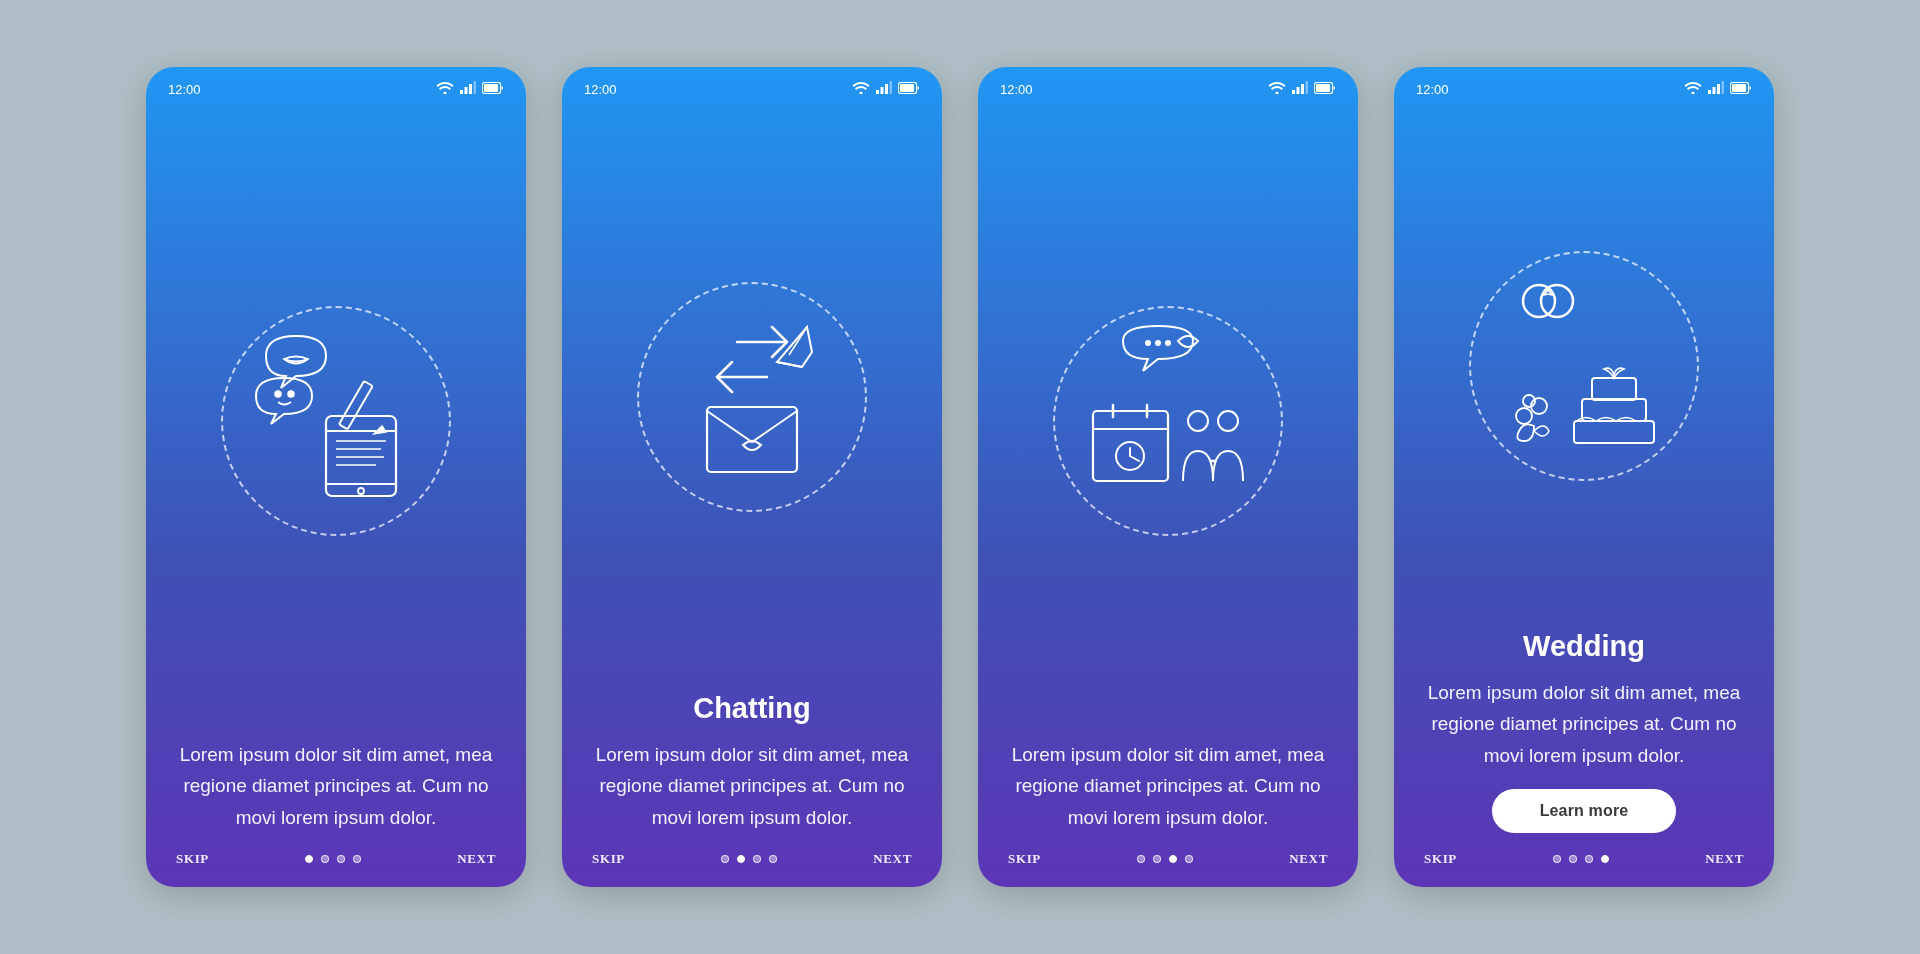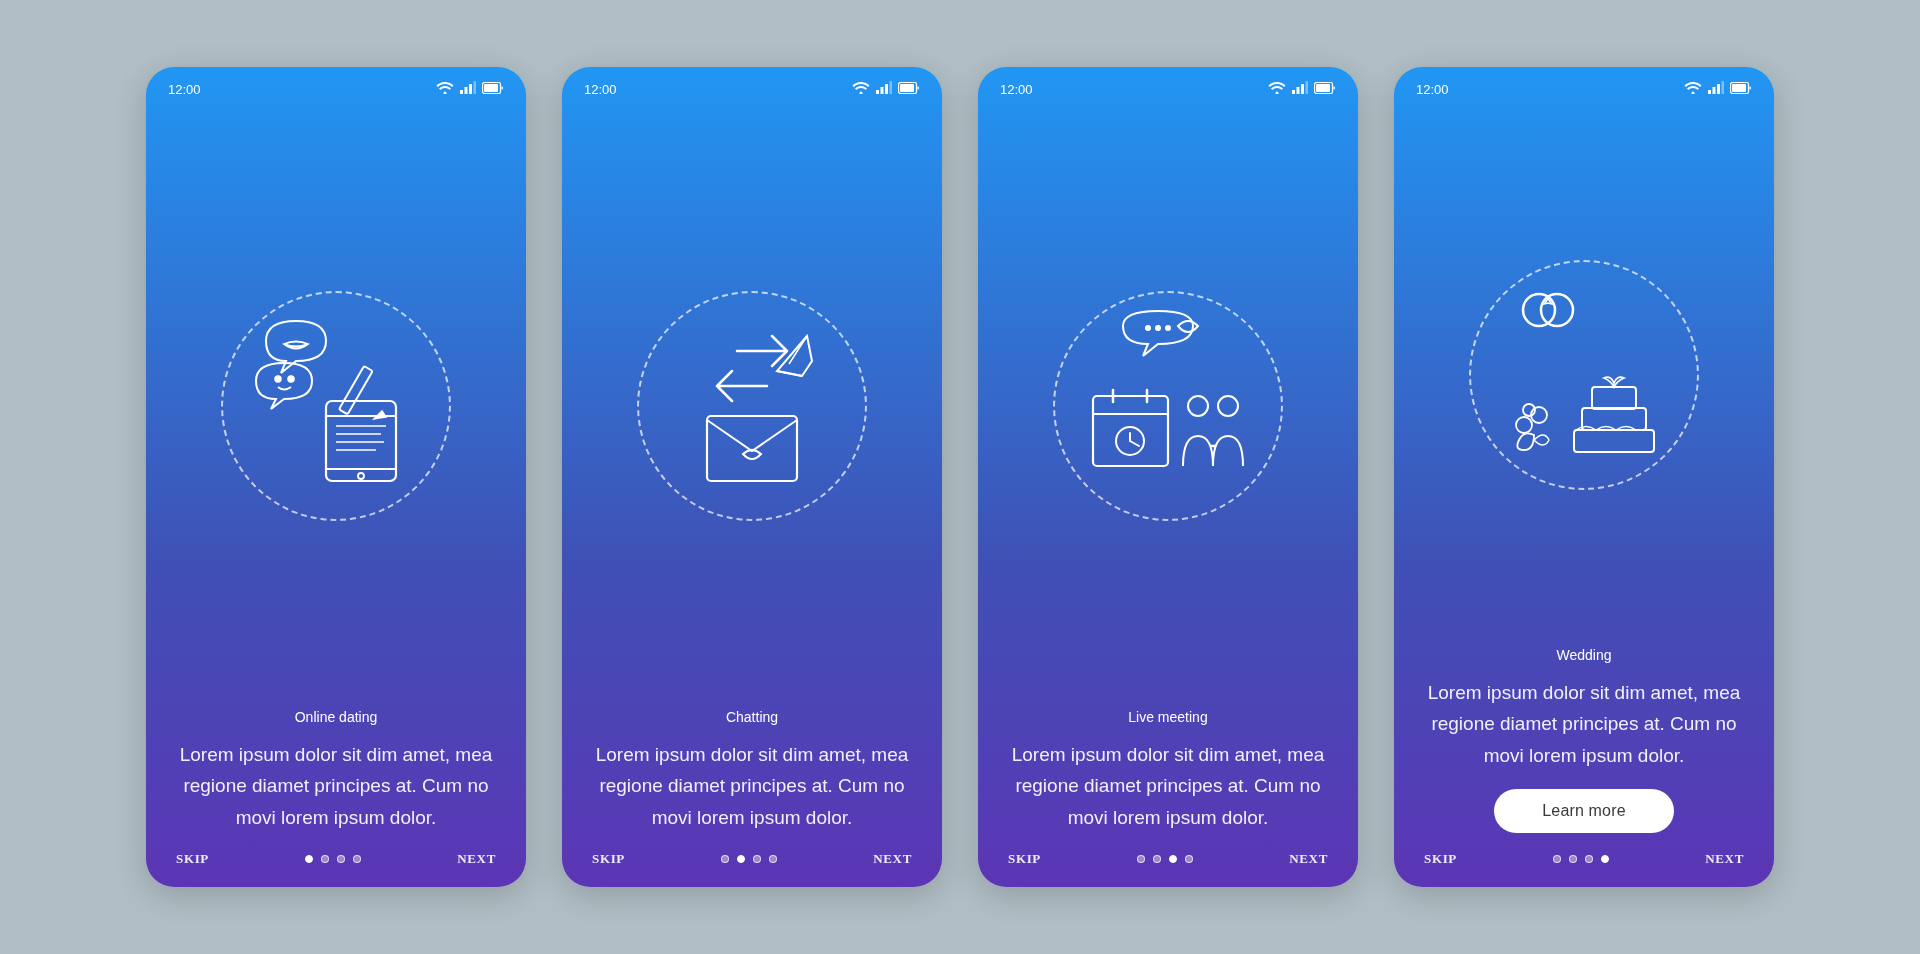--- a/index.html
+++ b/index.html
@@ -68,41 +68,41 @@
       justify-content: center;
       position: relative;
     }
     .text-area {
       width: 100%;
       padding: 10px 30px 0 30px;
       color: white;
       text-align: center;
     }
     .screen-title {
-      font-size: 14px;
-      font-weight: 400;
+      font-size: 29px;
+      font-weight: 700;
       margin-bottom: 14px;
       color: white;
     }
     .screen-desc {
       font-size: 19px;
       line-height: 1.65;
       color: rgba(255,255,255,0.92);
       text-align: center;
     }
     .learn-more-btn {
       display: block;
       margin: 18px auto 0 auto;
       background: white;
       color: #3a3a3a;
       border: none;
       border-radius: 30px;
       padding: 13px 48px;
       font-size: 16px;
-      font-weight: 400;
+      font-weight: 700;
       cursor: pointer;
       letter-spacing: 0.01em;
     }
     .nav-bar {
       width: 100%;
       display: flex;
       justify-content: space-between;
       align-items: center;
       padding: 18px 30px 20px 30px;
       color: rgba(255,255,255,0.9);
@@ -192,21 +192,20 @@
           <circle cx="42" cy="68" r="3" stroke="white" stroke-width="1.5" fill="white"></circle>
           <circle cx="55" cy="68" r="3" stroke="white" stroke-width="1.5" fill="white"></circle>
           <path d="M42 76 Q48 81 55 76" stroke="white" stroke-width="1.8" fill="none"></path>
 
           <path d="M40 66 Q42 63 44 66 Q42 70 40 66Z" fill="white"></path>
           <path d="M53 66 Q55 63 57 66 Q55 70 53 66Z" fill="white"></path>
         </svg>
       </div>
     </div>
     <div class="text-area">
-      <div class="screen-title">Online dating</div>
       <div class="screen-desc">Lorem ipsum dolor sit dim amet, mea regione diamet principes at. Cum no movi lorem ipsum dolor.</div>
     </div>
     <div class="nav-bar">
       <span class="nav-skip">SKIP</span>
       <div class="nav-dots">
         <span class="dot active"></span>
         <span class="dot"></span>
         <span class="dot"></span>
         <span class="dot"></span>
       </div>
@@ -330,21 +329,20 @@
           <path d="M120 160 Q120 130 135 130 Q150 130 150 160" stroke="white" stroke-width="2" fill="none"></path>
 
           <circle cx="165" cy="100" r="10" stroke="white" stroke-width="2" fill="none"></circle>
           <path d="M150 160 Q150 130 165 130 Q180 130 180 160" stroke="white" stroke-width="2" fill="none"></path>
 
           <line x1="148" y1="140" x2="152" y2="140" stroke="white" stroke-width="2.5" stroke-linecap="round"></line>
         </svg>
       </div>
     </div>
     <div class="text-area">
-      <div class="screen-title">Live meeting</div>
       <div class="screen-desc">Lorem ipsum dolor sit dim amet, mea regione diamet principes at. Cum no movi lorem ipsum dolor.</div>
     </div>
     <div class="nav-bar">
       <span class="nav-skip">SKIP</span>
       <div class="nav-dots">
         <span class="dot"></span>
         <span class="dot"></span>
         <span class="dot active"></span>
         <span class="dot"></span>
       </div>

